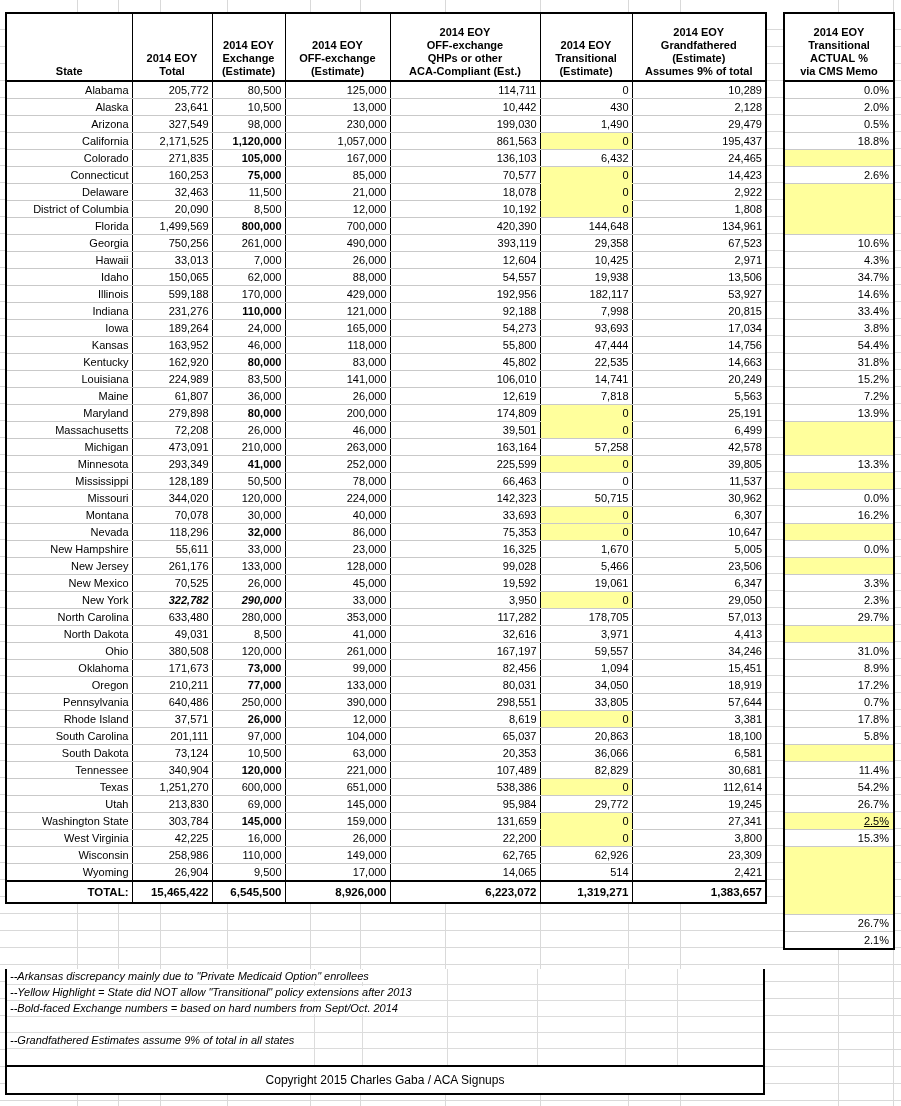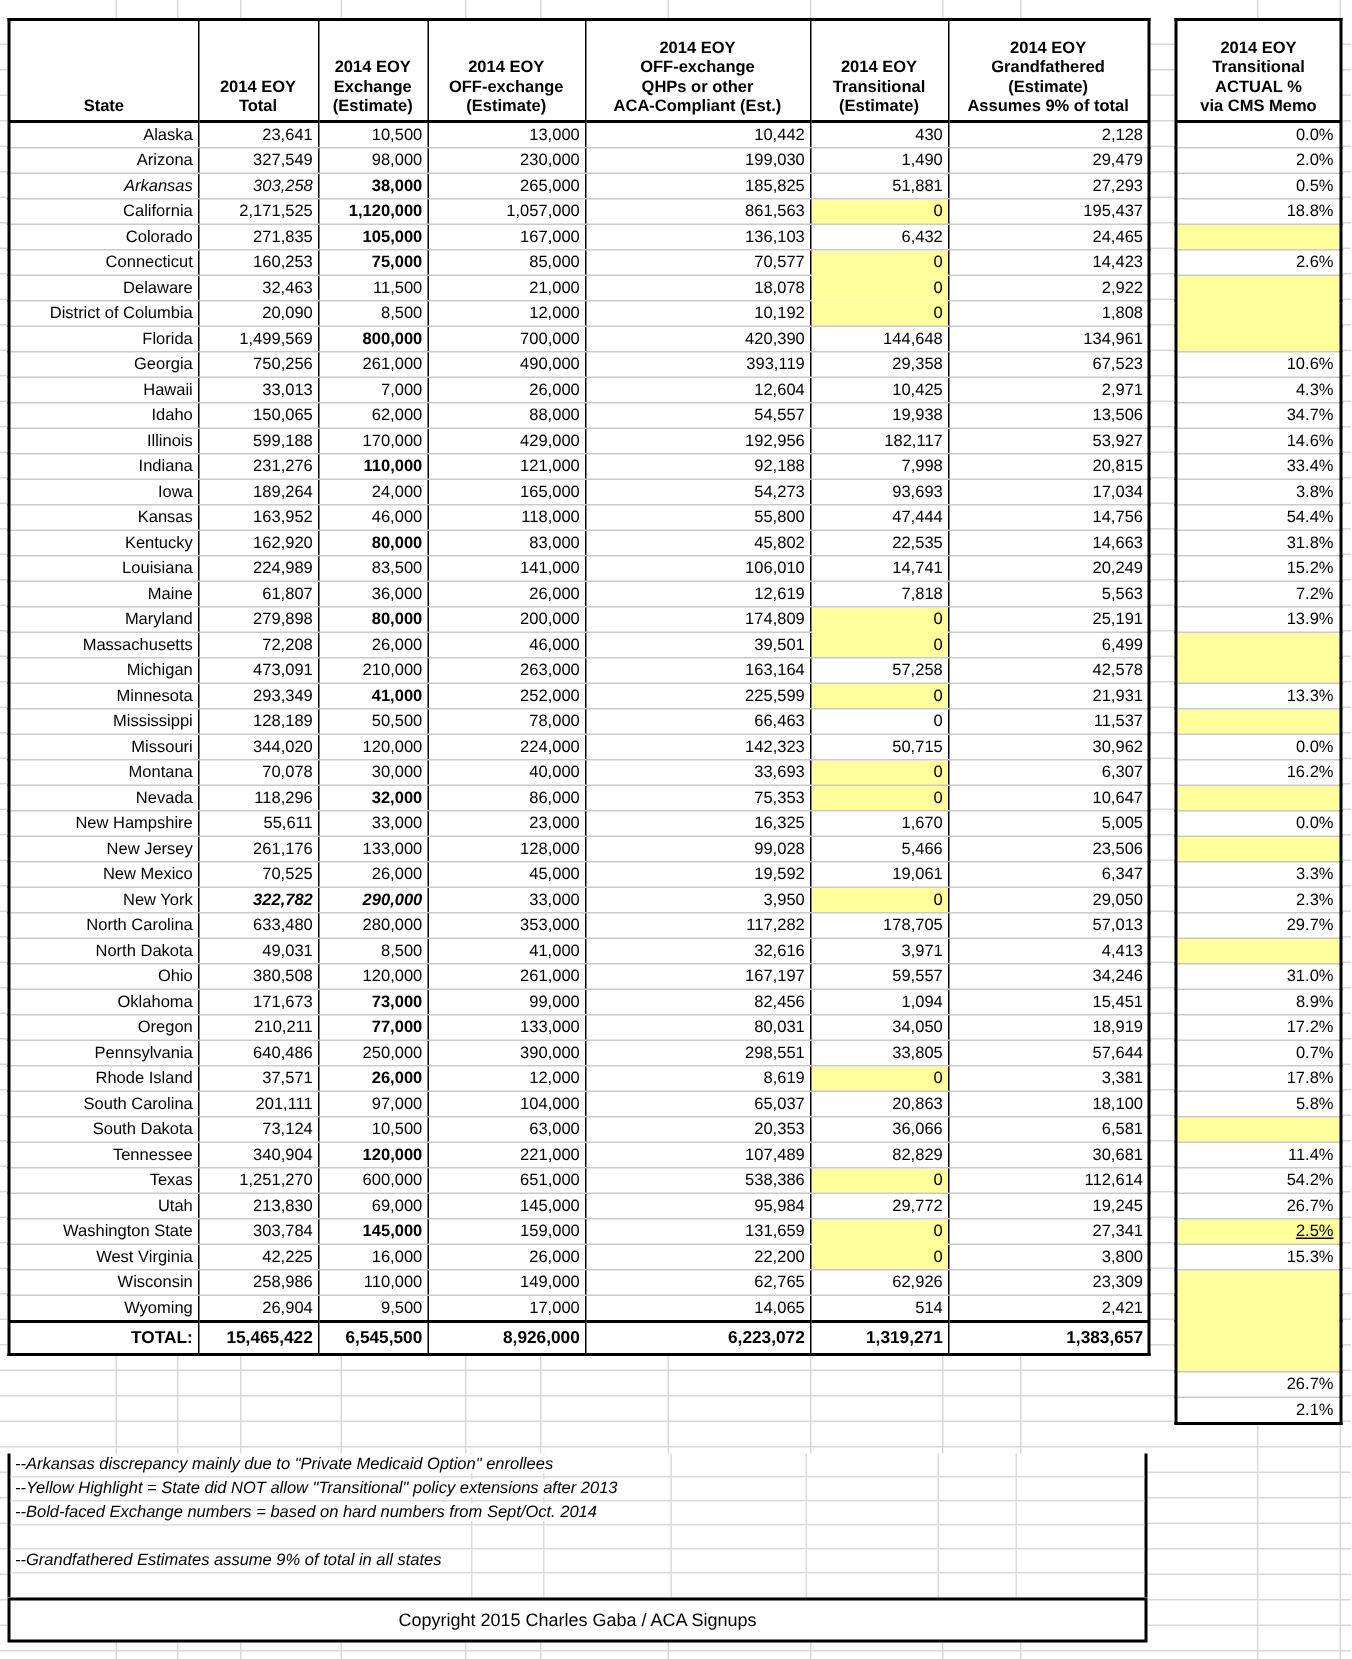--- a/index.html
+++ b/index.html
@@ -155,47 +155,47 @@
 Transitional
 (Estimate)</th>
         <th>2014 EOY
 Grandfathered
 (Estimate)
 Assumes 9% of total</th>
       </tr>
     </thead>
     <tbody id="mainBody">
         <tr>
+          <td>Alabama</td>
+          <td>205,772</td>
+          <td>80,500</td>
+          <td>125,000</td>
+          <td>114,711</td>
+          <td>0</td>
+          <td>10,289</td>
+        </tr>
+        <tr>
           <td>Alaska</td>
           <td>23,641</td>
           <td>10,500</td>
           <td>13,000</td>
           <td>10,442</td>
           <td>430</td>
           <td>2,128</td>
         </tr>
         <tr>
           <td>Arizona</td>
           <td>327,549</td>
           <td>98,000</td>
           <td>230,000</td>
           <td>199,030</td>
           <td>1,490</td>
           <td>29,479</td>
         </tr>
         <tr>
-          <td class="i">Arkansas</td>
-          <td class="i">303,258</td>
-          <td class="b">38,000</td>
-          <td>265,000</td>
-          <td>185,825</td>
-          <td>51,881</td>
-          <td>27,293</td>
-        </tr>
-        <tr>
           <td>California</td>
           <td>2,171,525</td>
           <td class="b">1,120,000</td>
           <td>1,057,000</td>
           <td>861,563</td>
           <td style="background: rgb(255, 255, 156); border-bottom-color: rgb(201, 201, 201);">0</td>
           <td>195,437</td>
         </tr>
         <tr>
           <td>Colorado</td>
@@ -359,21 +359,21 @@
           <td>57,258</td>
           <td>42,578</td>
         </tr>
         <tr>
           <td>Minnesota</td>
           <td>293,349</td>
           <td class="b">41,000</td>
           <td>252,000</td>
           <td>225,599</td>
           <td style="background: rgb(255, 255, 156); border-bottom-color: rgb(201, 201, 201);">0</td>
-          <td>21,931</td>
+          <td>39,805</td>
         </tr>
         <tr>
           <td>Mississippi</td>
           <td>128,189</td>
           <td>50,500</td>
           <td>78,000</td>
           <td>66,463</td>
           <td>0</td>
           <td>11,537</td>
         </tr>

